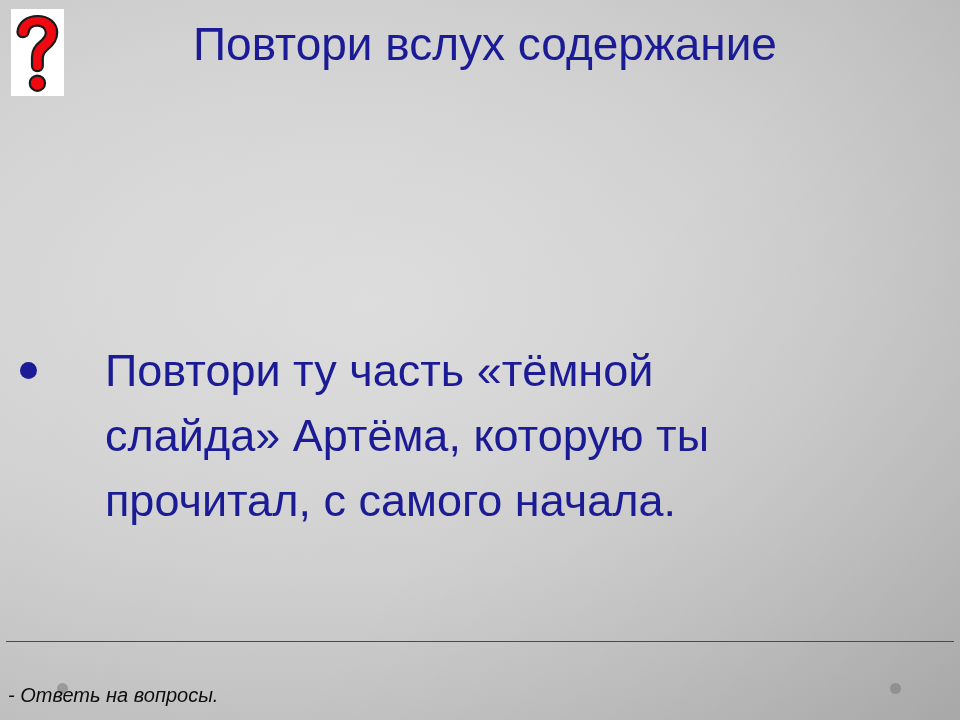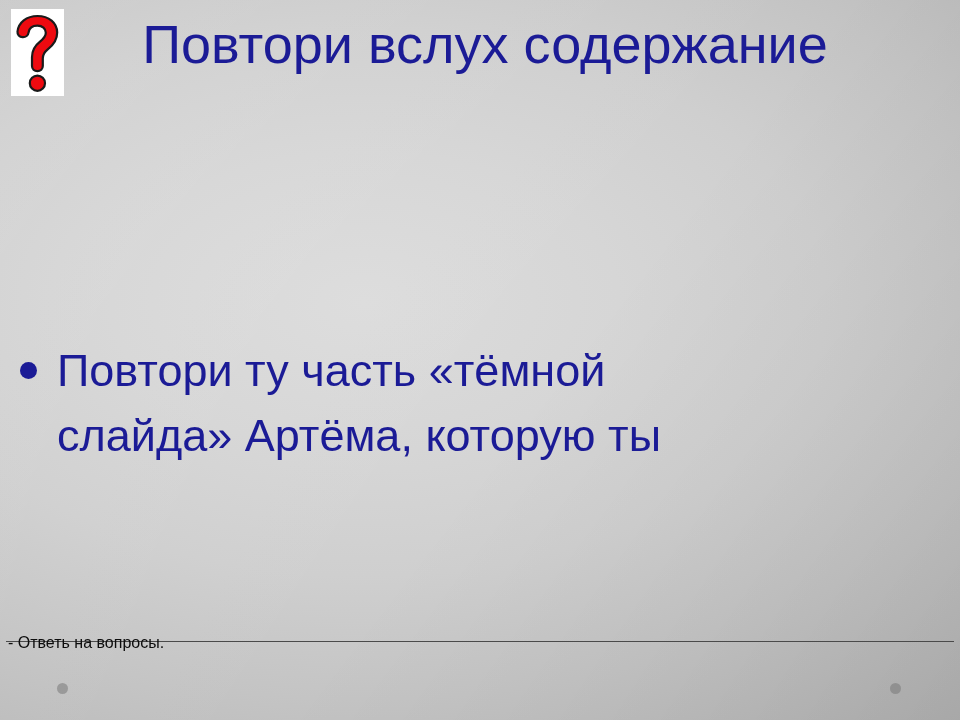--- a/index.html
+++ b/index.html
@@ -63,38 +63,39 @@
   .title-block {
     position: absolute;
     left: 60px;
     top: 6px;
     width: 850px;
     text-align: center;
     z-index: 3;
   }
   .title-line {
     color: #1b1b96;
-    font-size: 54px;
+    font-size: 46px;
     line-height: 77px;
     font-weight: 400;
     white-space: nowrap;
     letter-spacing: 0px;
   }
   .title-line.l2 { padding-right: 6px; }
   .title-line.l3 { padding-right: 14px; }
 
   
   .body-block {
     position: absolute;
     left: 8px;
     top: 338px;
     width: 900px;
     z-index: 3;
     display: flex;
     align-items: flex-start;
+    gap: 48px;
   }
   .bullet-dot {
     flex: 0 0 auto;
     width: 17px;
     height: 17px;
     border-radius: 50%;
     background: #1b1b96;
     margin-top: 24px;
     margin-left: 12px;
     margin-right: 20px;
@@ -117,26 +118,27 @@
     left: 6px;
     top: 641px;
     width: 948px;
     height: 1px;
     background: #4a4a4a;
     z-index: 3;
   }
   .footer-note {
     position: absolute;
     left: 8px;
-    top: 632px;
+    top: 684px;
     color: #0d0d0d;
-    font-size: 16px;
+    font-size: 20px;
     line-height: 22px;
     white-space: nowrap;
     z-index: 3;
+    font-style: italic;
   }
 
   
   .deco-dot {
     position: absolute;
     width: 11px;
     height: 11px;
     border-radius: 50%;
     background: rgba(120,120,120,0.55);
     z-index: 2;
@@ -174,20 +176,21 @@
 
   <div class="title-block">
     <div class="title-line l1">Повтори вслух содержание</div>
   </div>
 
   <div class="body-block">
     <div class="bullet-dot"></div>
     <div class="bullet-text">
       <span class="bl">Повтори ту часть «тёмной</span>
       <span class="bl">слайда» Артёма, которую ты</span>
+      <span class="bl">прочитал, с самого начала.</span>
     </div>
   </div>
 
   <div class="footer-rule"></div>
   <div class="footer-note">- Ответь на вопросы.</div>
 
   <div class="deco-dot left"></div>
   <div class="deco-dot right"></div>
 
 </div>

